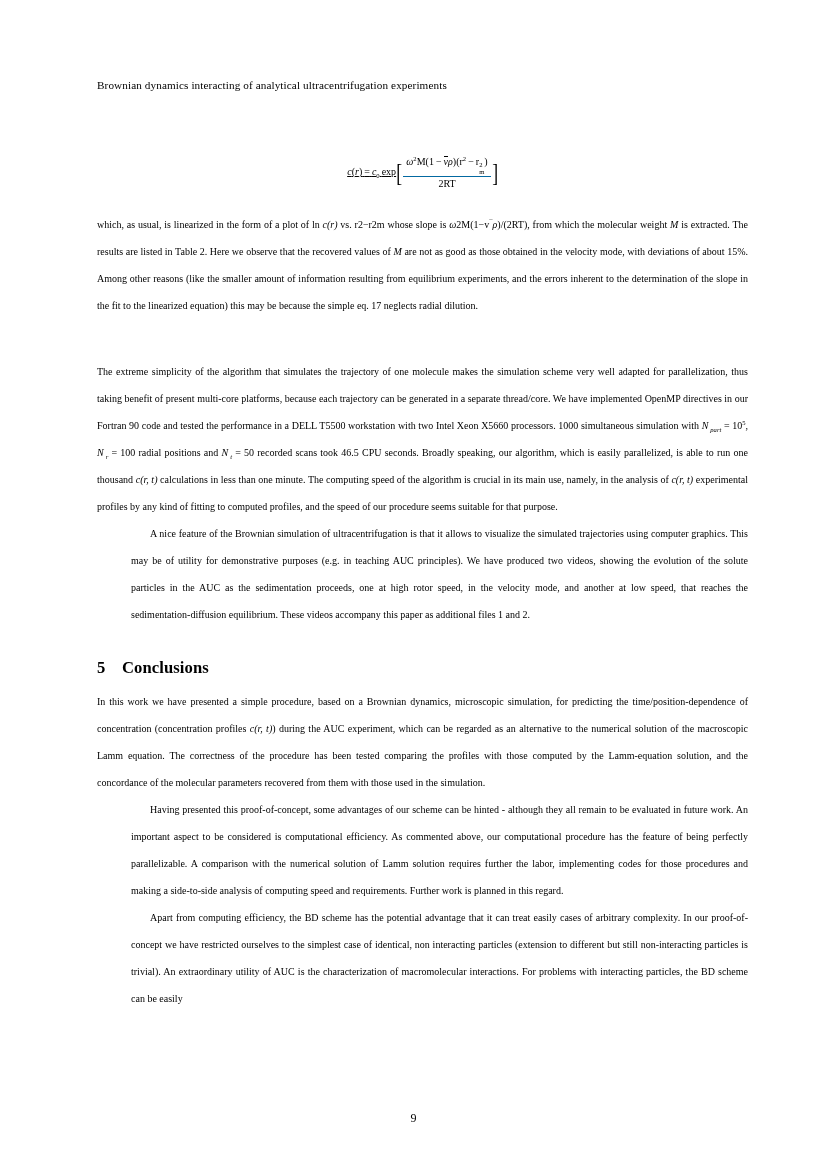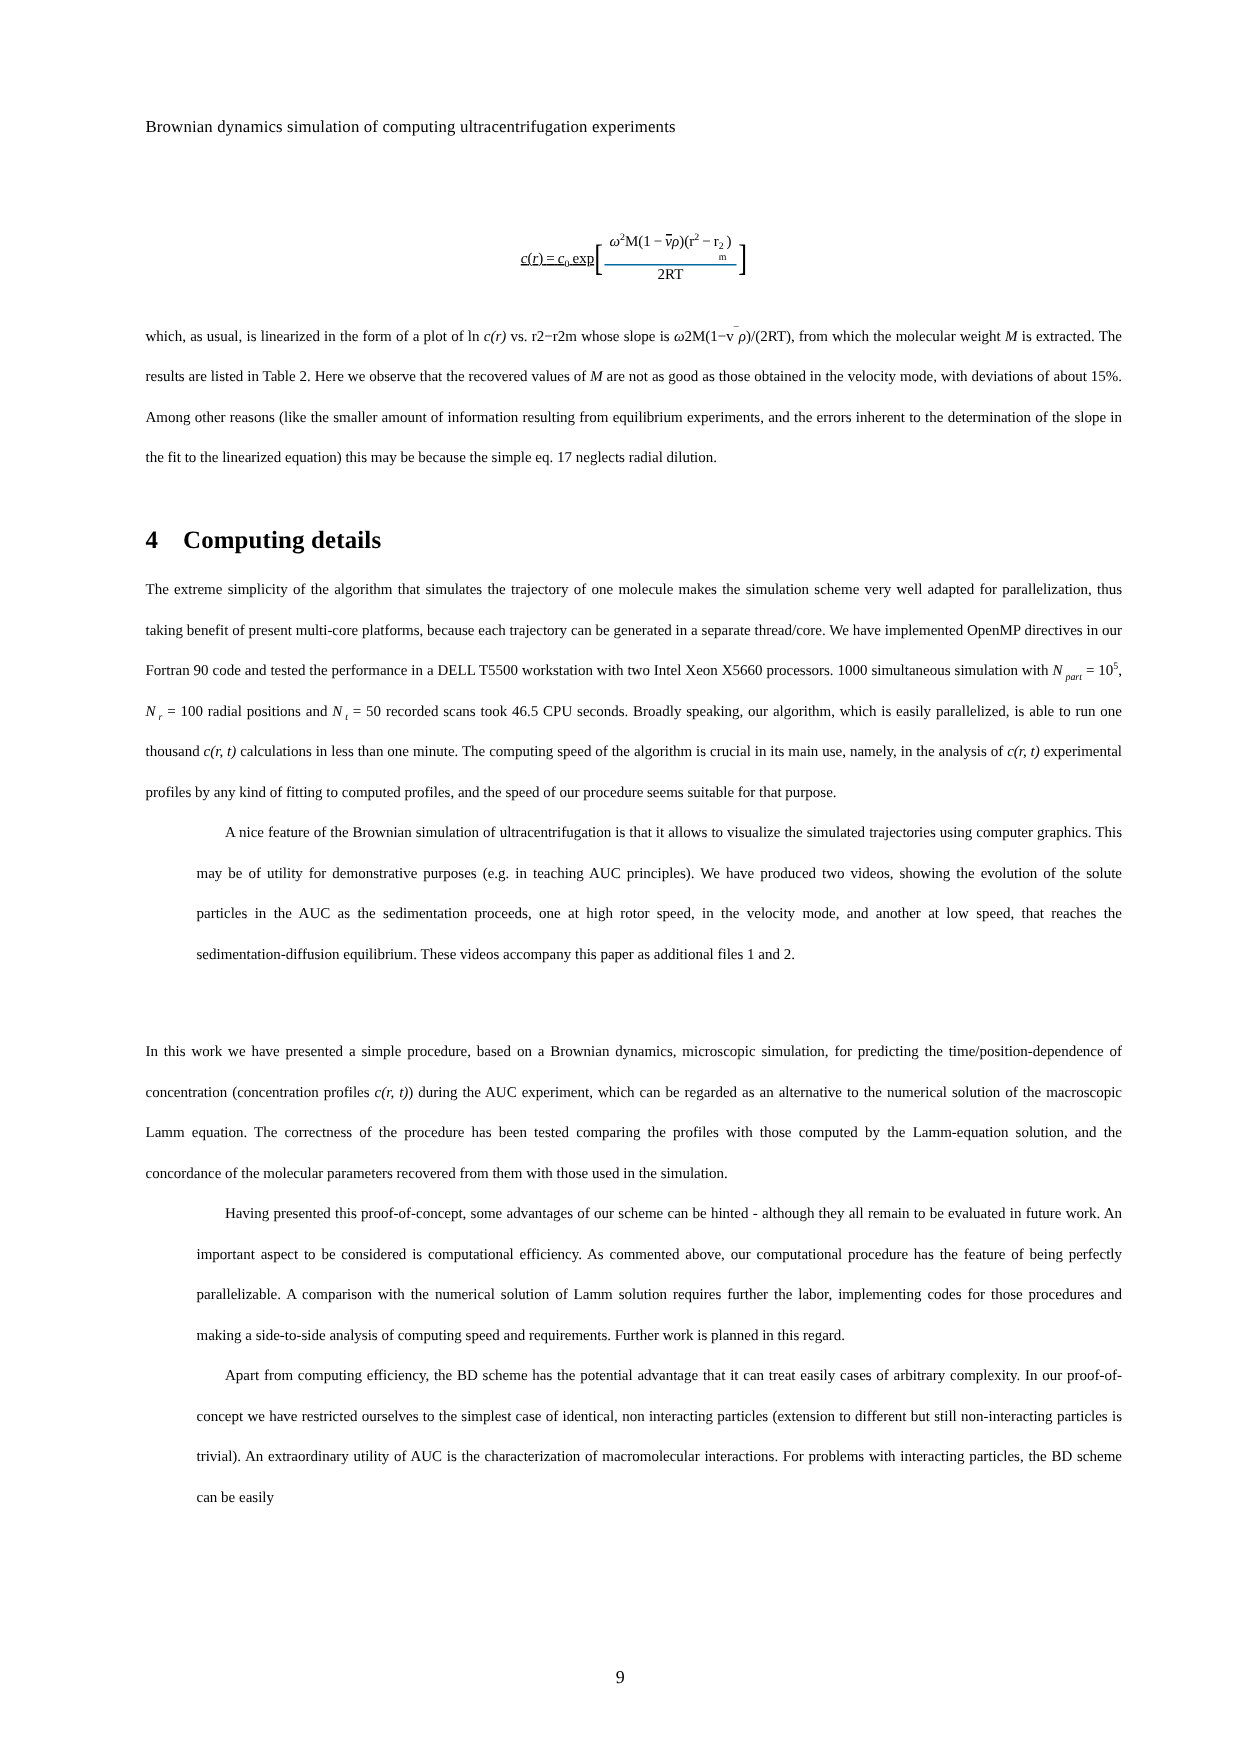--- a/index.html
+++ b/index.html
@@ -126,47 +126,47 @@
   }
   .nowrap { white-space: nowrap; }
 </style>
 </head>
 <body>
 
 <div class="page">
 
   <div class="content">
 
-    <p class="running-head">Brownian dynamics simulation of computing ultracentrifugation experiments</p>
+    <p class="running-head">Brownian dynamics interacting of analytical ultracentrifugation experiments</p>
 
     <div class="gap-eq-top"></div>
 
     <div class="eq-block">
       <span class="eq-wrap"><span class="mi">c</span><span>(</span><span class="mi">r</span><span>)</span> <span>=</span> <span class="mi">c</span><span class="sub">0</span> <span class="mup">exp</span><span class="bigbr">[</span><span class="frac"><span class="num"><span class="mi">ω</span><span class="sup">2</span><span class="mup">M</span><span>(1</span> <span>−</span> <span class="ovl mi">ν</span><span class="mi">ρ</span><span>)</span><span>(</span><span class="mup">r</span><span class="sup">2</span> <span>−</span> <span class="mup">r</span><span class="supsub">
                 <span class="s-top">2</span>
                 <span class="s-bot">m</span>
               </span><span>)</span></span><span class="den mup">2RT</span></span><span class="bigbr">]</span></span>
     </div>
 
     <div class="gap-eq-bot"></div>
 
     <p class="body"><span>which, as usual, is linearized in the form of a plot of ln </span><span class="mi nowrap"><span>c</span><span>(r)</span></span><span> vs. r2−r2m whose slope is </span><span class="nowrap"><span class="mi">ω</span><span>2M(1−v</span><span class="sup">¯</span><span class="mi">ρ</span><span>)/(2RT), from which the molecular weight </span></span><span class="mi">M</span><span> is extracted. The results are listed in Table 2. Here we observe that the recovered values of </span><span class="mi">M</span><span> are not as good as those obtained in the velocity mode, with deviations of about 15%. Among other reasons (like the smaller amount of information resulting from equilibrium experiments, and the errors inherent to the determination of the slope in the fit to the linearized equation) this may be because the simple eq. 17 neglects radial dilution.</span></p>
 
     <div class="gap-sec-before"></div>
 
-    <h2 class="section"><span class="secnum">4</span><span>Computing details</span></h2>
 
     <div class="gap-sec-after"></div>
 
     <p class="body"><span>The extreme simplicity of the algorithm that simulates the trajectory of one molecule makes the simulation scheme very well adapted for parallelization, thus taking benefit of present multi-core platforms, because each trajectory can be generated in a separate thread/core. We have implemented OpenMP directives in our Fortran 90 code and tested the performance in a DELL T5500 workstation with two Intel Xeon X5660 processors. 1000 simultaneous simulation with </span><span class="nowrap"><span class="mi">N</span> <span class="sub mi">part</span><span> = 10</span><span class="sup">5</span></span><span>, </span><span class="nowrap"><span class="mi">N</span> <span class="sub mi">r</span></span><span> = 100 radial positions and </span><span class="nowrap"><span class="mi">N</span> <span class="sub mi">t</span></span><span> = 50 recorded scans took 46.5 CPU seconds. Broadly speaking, our algorithm, which is easily parallelized, is able to run one thousand </span><span class="mi nowrap">c(r, t)</span><span> calculations in less than one minute. The computing speed of the algorithm is crucial in its main use, namely, in the analysis of </span><span class="mi nowrap">c(r, t)</span><span> experimental profiles by any kind of fitting to computed profiles, and the speed of our procedure seems suitable for that purpose.</span></p>
 
     <p class="body indent">A nice feature of the Brownian simulation of ultracentrifugation is that it allows to visualize the simulated trajectories using computer graphics. This may be of utility for demonstrative purposes (e.g. in teaching AUC principles). We have produced two videos, showing the evolution of the solute particles in the AUC as the sedimentation proceeds, one at high rotor speed, in the velocity mode, and another at low speed, that reaches the sedimentation-diffusion equilibrium. These videos accompany this paper as additional files 1 and 2.</p>
 
     <div class="gap-sec5-before"></div>
 
+    <h2 class="section"><span class="secnum">5</span><span>Conclusions</span></h2>
 
     <div class="gap-sec-after"></div>
 
     <p class="body"><span>In this work we have presented a simple procedure, based on a Brownian dynamics, microscopic simulation, for predicting the time/position-dependence of concentration (concentration profiles </span><span class="mi nowrap">c(r, t)</span><span>) during the AUC experiment, which can be regarded as an alternative to the numerical solution of the macroscopic Lamm equation. The correctness of the procedure has been tested comparing the profiles with those computed by the Lamm-equation solution, and the concordance of the molecular parameters recovered from them with those used in the simulation.</span></p>
 
     <p class="body indent">Having presented this proof-of-concept, some advantages of our scheme can be hinted - although they all remain to be evaluated in future work. An important aspect to be considered is computational efficiency. As commented above, our computational procedure has the feature of being perfectly parallelizable. A comparison with the numerical solution of Lamm solution requires further the labor, implementing codes for those procedures and making a side-to-side analysis of computing speed and requirements. Further work is planned in this regard.</p>
 
     <p class="body indent">Apart from computing efficiency, the BD scheme has the potential advantage that it can treat easily cases of arbitrary complexity. In our proof-of-concept we have restricted ourselves to the simplest case of identical, non interacting particles (extension to different but still non-interacting particles is trivial). An extraordinary utility of AUC is the characterization of macromolecular interactions. For problems with interacting particles, the BD scheme can be easily</p>
 
   </div>

